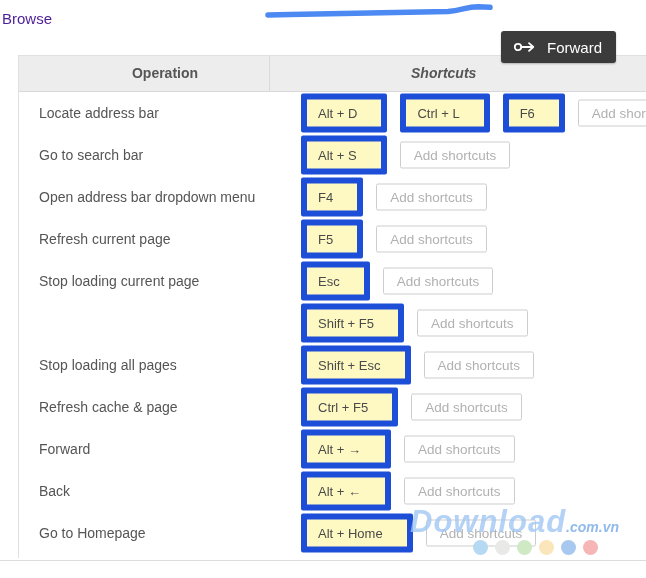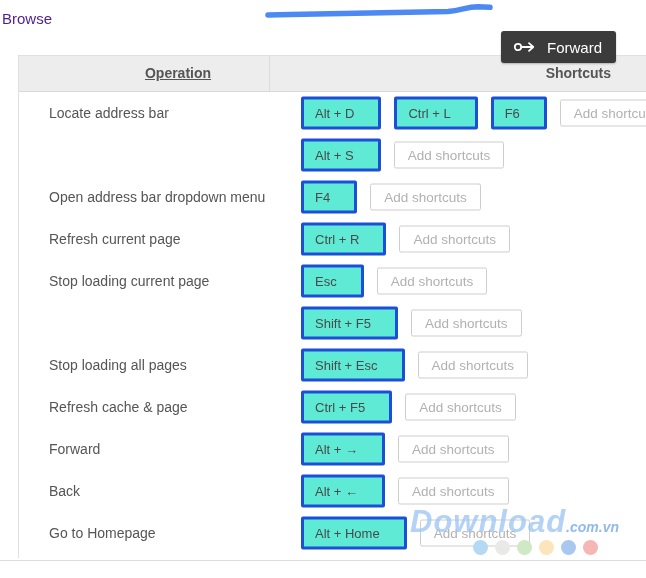--- a/index.html
+++ b/index.html
@@ -22,31 +22,31 @@
   .shortcuts-table {
     position:absolute; left:18px; top:55px; width:732px; height:503px;
     border:1px solid #e0e0e0; border-bottom:none; background:#ffffff;
     box-sizing:border-box; z-index:1;
   }
   .thead {
     position:relative; height:35px; background:#ededed;
     border-bottom:1px solid #d9d9d9;
     font-size:14px; font-weight:bold; color:#555555;
   }
-  .th-operation { position:absolute; left:59px; top:0; width:200px; line-height:35px; text-align:center;text-decoration:underline; }
-  .th-shortcuts { position:absolute; left:392px; top:0; width:200px; line-height:35px; text-align:right; }
+  .th-operation { position:absolute; left:46px; top:0; width:200px; line-height:35px; text-align:center; }
+  .th-shortcuts { position:absolute; left:392px; top:0; width:200px; line-height:35px; text-align:left;font-style:italic; }
   .col-divider { position:absolute; left:250px; top:0; bottom:0; width:1px; background:#dadada; }
   .row { position:relative; height:42px; display:flex; align-items:center; }
-  .op-label { margin-left:30px; font-size:14px; color:#555555; }
+  .op-label { margin-left:20px; font-size:14px; color:#555555; }
   .keys {
     position:absolute; left:282px; top:50%; transform:translateY(-50%);
     display:flex; gap:13px; align-items:center;
   }
   .key-field {
-    height:27px; border:3px solid #1d4ed8; border-radius:2px; background:#5eead4;
+    height:27px; border:6px solid #1d4ed8; border-radius:2px; background:#fef9c3;
     display:flex; align-items:center; padding:0 24px 0 11px;
     font-size:13px; color:#4a4a4a; white-space:nowrap; cursor:text;
   }
   .add-btn {
     height:27px; border:1px solid #cdcdcd; border-radius:2px; background:#fff;
     display:flex; align-items:center; padding:0 13px;
     font-size:13.5px; color:#b1b1b1; white-space:nowrap; cursor:pointer;
   }
   .bottom-divider {
     position:absolute; left:0; top:560px; width:646px; height:1px;
@@ -89,38 +89,39 @@
     <span class="op-label">Locate address bar</span>
     <div class="keys">
           <div class="key-field">Alt + D</div>
           <div class="key-field">Ctrl + L</div>
           <div class="key-field">F6</div>
           <button class="add-btn">Add shortcuts</button>
         </div>
   </div>
 
   <div class="row">
+    <span class="op-label">Go to search bar</span>
     <div class="keys">
           <div class="key-field">Alt + S</div>
           <button class="add-btn">Add shortcuts</button>
         </div>
   </div>
 
   <div class="row">
     <span class="op-label">Open address bar dropdown menu</span>
     <div class="keys">
           <div class="key-field">F4</div>
           <button class="add-btn">Add shortcuts</button>
         </div>
   </div>
 
   <div class="row">
     <span class="op-label">Refresh current page</span>
     <div class="keys">
-          <div class="key-field">Ctrl + R</div>
+          <div class="key-field">F5</div>
           <button class="add-btn">Add shortcuts</button>
         </div>
   </div>
 
   <div class="row">
     <span class="op-label">Stop loading current page</span>
     <div class="keys">
           <div class="key-field">Esc</div>
           <button class="add-btn">Add shortcuts</button>
         </div>

